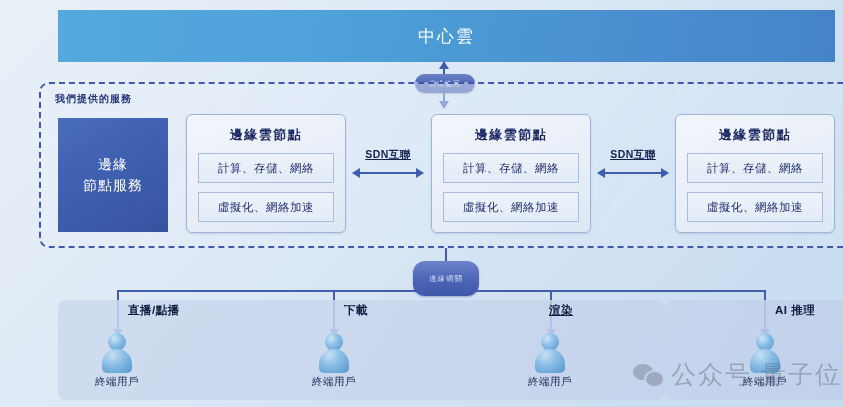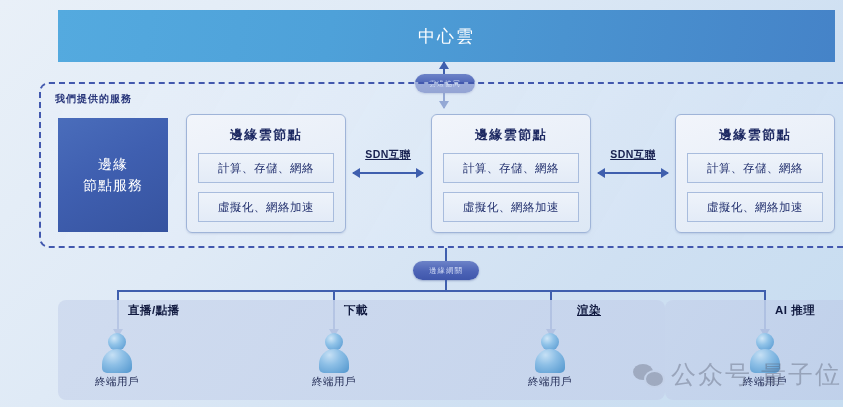--- a/index.html
+++ b/index.html
@@ -32,21 +32,21 @@
 
   
   .pill{
     position:absolute;border-radius:12px;
     background:linear-gradient(180deg,#6d83c8 0%,#4c63b6 55%,#3f56ab 100%);
     color:#ccd6f2;font-size:7px;letter-spacing:1px;
     display:flex;align-items:center;justify-content:center;
     box-shadow:0 1px 2px rgba(40,60,130,.35);
   }
   .pill-cloud{left:390px;top:74px;width:60px;height:19px;}
-  .pill-gw{left:388px;top:261px;width:66px;height:19px;font-size:7.5px;text-align:center;}
+  .pill-gw{left:388px;top:261px;width:66px;height:35px;font-size:7.5px;text-align:center;}
 
   
   .dashed-region{
     position:absolute;left:14px;top:82px;width:814px;height:166px;
     border:2px dashed #4258ae;border-radius:10px;
     background:linear-gradient(120deg,rgba(233,240,250,.55) 0%,rgba(214,229,246,.5) 100%);
     box-sizing:border-box;
   }
   .region-title{
     position:absolute;left:30px;top:92px;font-size:10px;color:#27357a;
@@ -124,21 +124,21 @@
   .consumers2{
     position:absolute;left:640px;top:300px;width:200px;height:100px;
     background:linear-gradient(120deg,rgba(198,212,236,.85) 0%,rgba(190,206,233,.85) 100%);
     border-radius:8px;
   }
   .flow-label{
     position:absolute;font-size:11.5px;color:#10193f;font-weight:700;letter-spacing:.5px;
   }
   .flow-label.f1{left:103px;top:303px;}
   .flow-label.f2{left:319px;top:303px;}
-  .flow-label.f3{left:552px;top:303px;text-decoration:underline;}
+  .flow-label.f3{left:524px;top:303px;text-decoration:underline;}
   .flow-label.f4{left:750px;top:303px;}
 
   .person{position:absolute;top:333px;width:44px;text-align:center;}
   .person.p1{left:70px;}
   .person.p2{left:287px;}
   .person.p3{left:503px;}
   .person.p4{left:718px;}
   .person .glyph{position:relative;width:34px;height:40px;margin:0 auto;}
   .person .head{
     position:absolute;left:8px;top:0;width:18px;height:18px;border-radius:50%;

